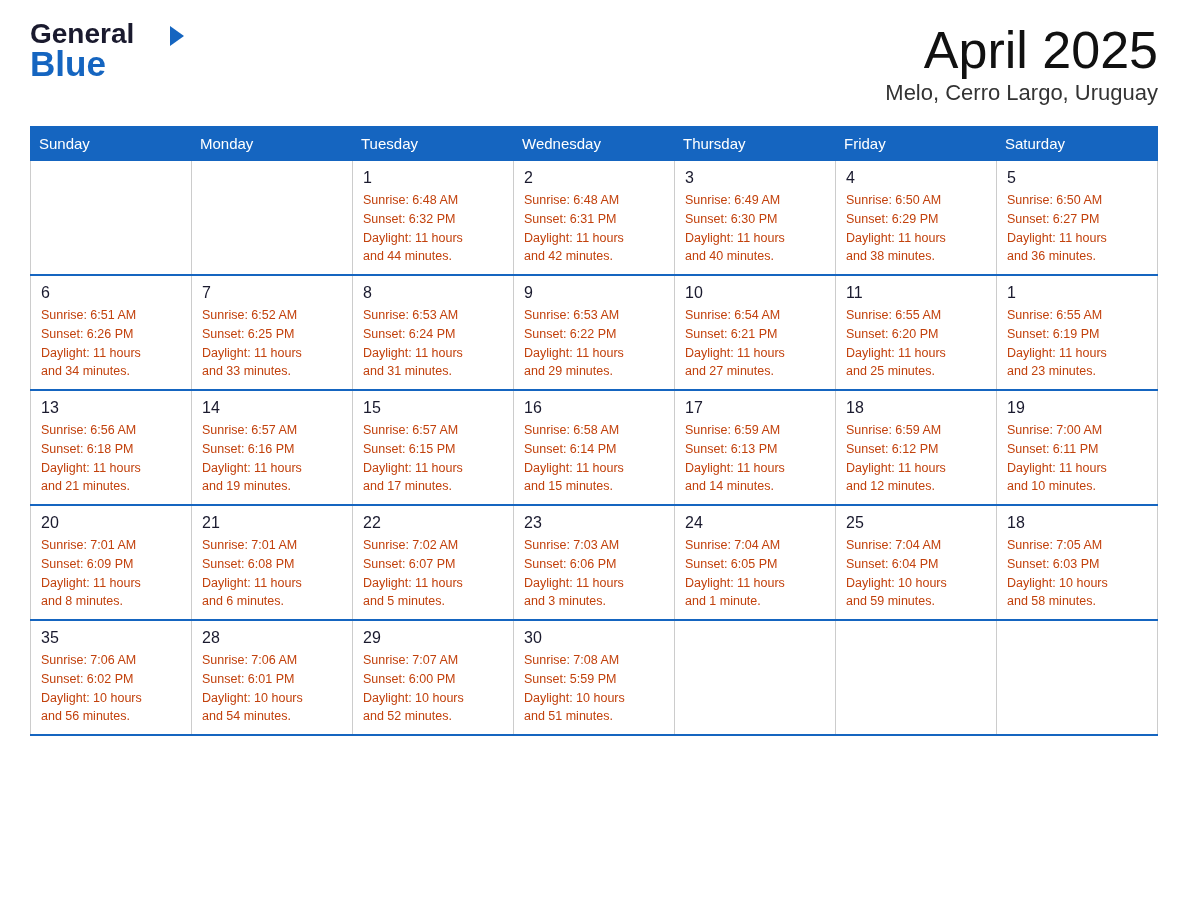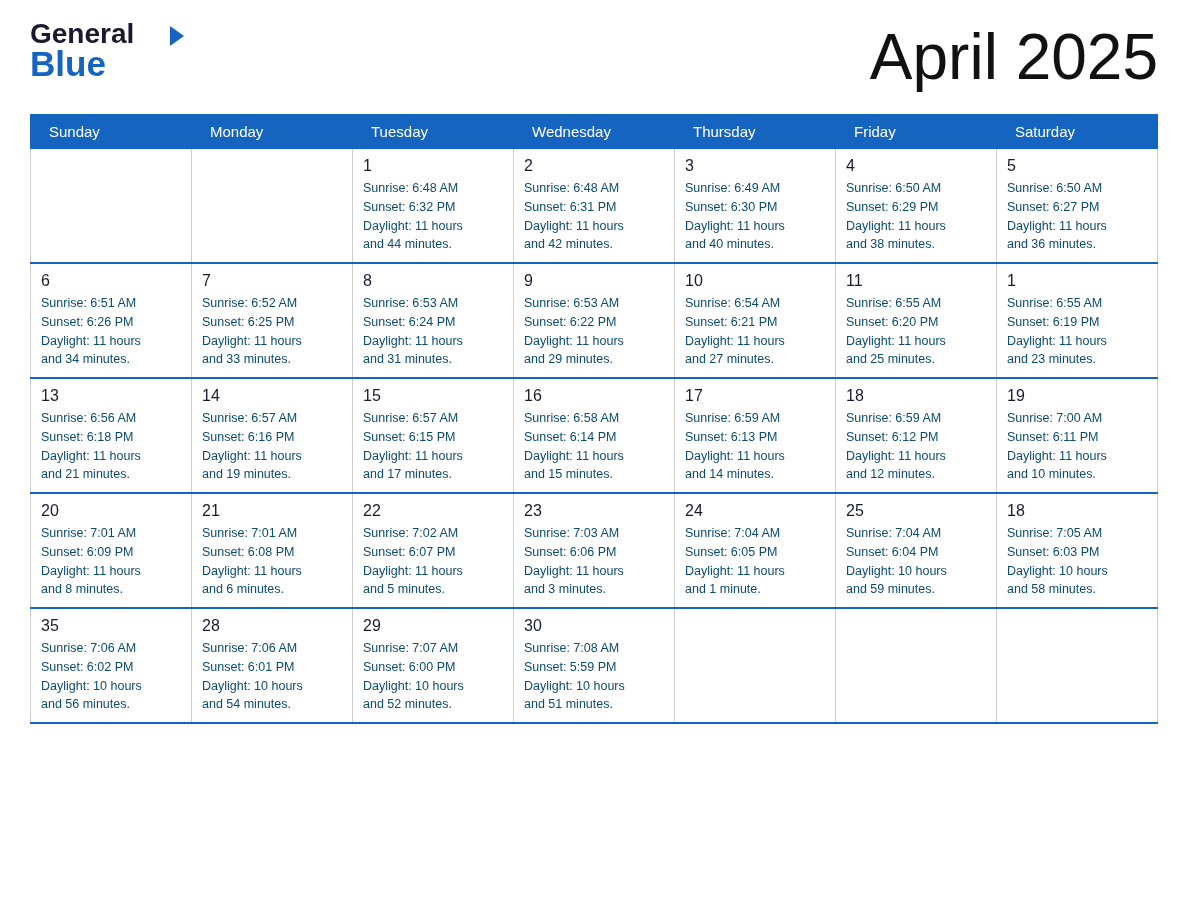--- a/index.html
+++ b/index.html
@@ -31,38 +31,38 @@
       color: #1565c0;
       font-size: 35px;
       font-weight: bold;
       line-height: 1;
       margin-top: -2px;
     }
     .title-block {
       text-align: right;
     }
     .title-block h1 {
-      font-size: 64px;
+      font-size: 52px;
       font-weight: normal;
       color: #111;
     }
     .title-block h2 {
       font-size: 22px;
       font-weight: normal;
       color: #333;
     }
     .calendar {
       width: 100%;
       border-collapse: collapse;
       border: 1px solid #aaa;
     }
     .calendar th {
       background-color: #1565c0;
       color: #fff;
-      padding: 8px 18px;
+      padding: 8px 8px;
       text-align: left;
       font-size: 15px;
       font-weight: normal;
       border: 1px solid #1565c0;
     }
     .calendar td {
       vertical-align: top;
       padding: 8px 10px;
       border: 1px solid #ccc;
       width: calc(100% / 7);
@@ -71,21 +71,21 @@
       color: #222;
     }
     .day-num {
       font-size: 16px;
       font-weight: normal;
       color: #1a1a2e;
       display: block;
       margin-bottom: 4px;
     }
     .day-info {
-      color: #0c4a6e;
+      color: #c2410c;
       font-size: 12.5px;
       line-height: 1.5;
     }
     .empty-cell {
       background: #fff;
     }
     tr.week-row td {
       border-bottom: 2px solid #1565c0;
     }
   </style>
@@ -95,20 +95,21 @@
 <div class="header">
   <div class="logo-wrapper">
     <div class="logo-line1">
       <span style="font-size:28px;font-weight:bold;color:#1a1a2e;">General</span>
       <span style="display:inline-block;width:0;height:0;border-top:10px solid transparent;border-bottom:10px solid transparent;border-left:14px solid #1565c0;margin-left:4px;margin-bottom:2px;vertical-align:middle;"></span>
     </div>
     <div class="logo-line2">Blue</div>
   </div>
   <div class="title-block">
     <h1>April 2025</h1>
+    <h2>Melo, Cerro Largo, Uruguay</h2>
   </div>
 </div>
 
 <table class="calendar">
   <thead>
     <tr>
       <th>Sunday</th>
       <th>Monday</th>
       <th>Tuesday</th>
       <th>Wednesday</th>

